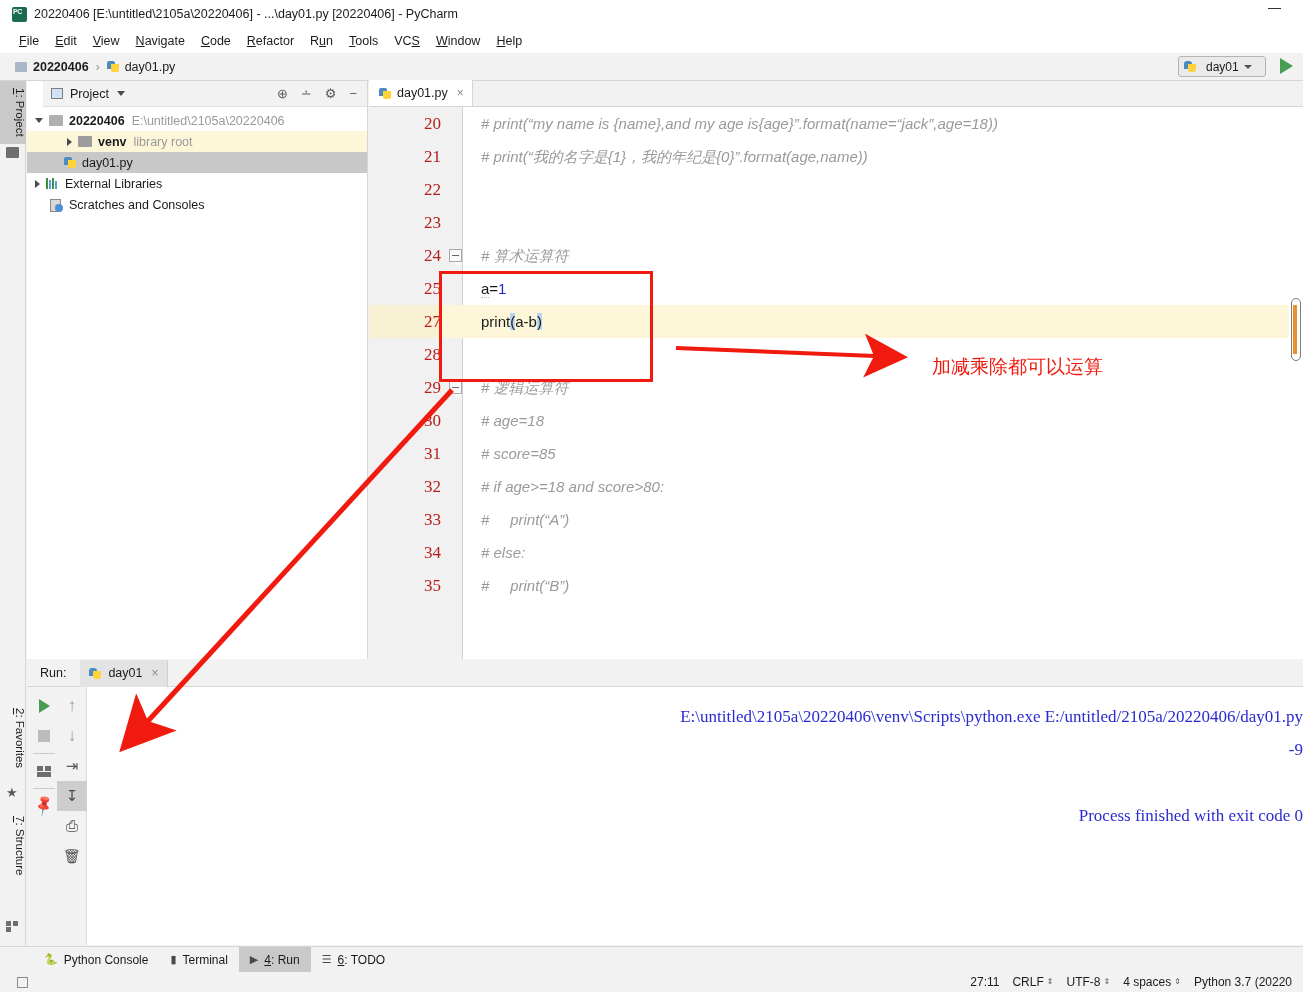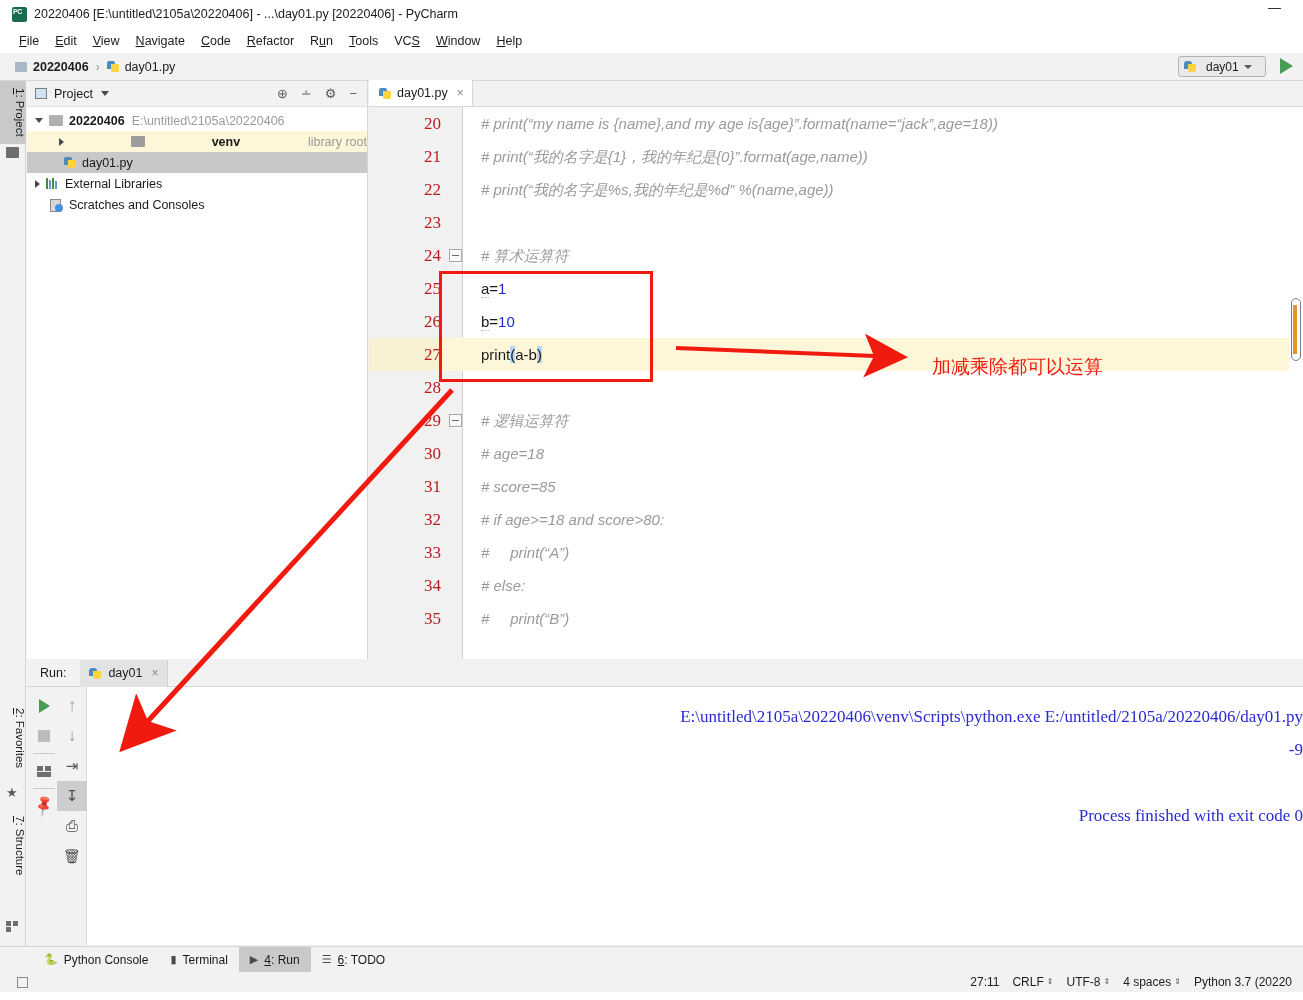--- a/index.html
+++ b/index.html
@@ -46,21 +46,21 @@
   .vt-icon { position:absolute; left:6px; width:13px; height:11px; }
   .icon-folder { background:#6e6e6e; border-radius:1px; }
   .icon-star { color:#5a5a5a; font-size:13px; line-height:11px; }
   .icon-struct { background:
       linear-gradient(#6e6e6e,#6e6e6e) 0 0/5px 5px no-repeat,
       linear-gradient(#6e6e6e,#6e6e6e) 7px 0/5px 5px no-repeat,
       linear-gradient(#6e6e6e,#6e6e6e) 0 6px/5px 5px no-repeat; }
 
   
   .projpanel { position:absolute; left:27px; top:81px; width:341px; height:578px; background:#ffffff; border-right:1px solid #d6d6d6; }
-  .proj-header { height:26px; background:#f2f2f2; border-bottom:1px solid #e0e0e0; display:flex; align-items:center; padding-left:8px; }
+  .proj-header { height:26px; background:#f2f2f2; border-bottom:1px solid #e0e0e0; display:flex; align-items:center; padding-left:8px;margin-left:16px; }
   .proj-sq { width:12px;height:11px;border:1.5px solid #7d7d7d; background:#cfe3f5; margin-right:7px; }
   .proj-title { font-size:12.5px; }
   .proj-tri { width:0;height:0;border-left:4px solid transparent;border-right:4px solid transparent;border-top:5px solid #4a4a4a; margin-left:8px; }
   .proj-tools { margin-left:auto; display:flex; align-items:center; gap:13px; padding-right:10px; color:#5a5a5a; }
   .ptool { font-size:13px; line-height:13px; cursor:pointer; }
   .tree { padding-top:3px; font-size:12.5px; }
   .trow { height:21px; display:flex; align-items:center; padding-left:8px; white-space:nowrap; }
   .trow.sel-yellow { background:#fdf6d8; }
   .trow.sel-gray { background:#c8c8c8; }
   .arrow-r { width:0;height:0;border-top:4px solid transparent;border-bottom:4px solid transparent;border-left:5px solid #4a4a4a; margin-right:6px; }
@@ -207,21 +207,21 @@
       </span>
     </div>
 
     <div class="tree">
       <div class="trow">
         <span class="arrow-d"></span>
         <span class="f-ic"></span>
         <span class="lbl-bold">20220406</span>
         <span class="lbl-dim">E:\untitled\2105a\20220406</span>
       </div>
-      <div class="trow sel-yellow" style="padding-left:32px;justify-content:space-between;">
+      <div class="trow sel-yellow" style="padding-left:40px;">
         <span class="arrow-r"></span>
         <span class="f-ic venv"></span>
         <span class="lbl-bold">venv</span>
         <span class="lbl-dim">library root</span>
       </div>
       <div class="trow sel-gray" style="padding-left:26px;">
         <span class="arrow-sp"></span>
         <span class="pyfile-ic"></span>
         <span>day01.py</span>
       </div>
@@ -255,39 +255,34 @@
         <div class="ln-row">
           <span class="gnum">20</span>
           <span class="ctext cmt"># print(“my name is {name},and my age is{age}”.format(name=“jack”,age=18))</span>
         </div>
         <div class="ln-row">
           <span class="gnum">21</span>
           <span class="ctext cmt"># print(“我的名字是{1}，我的年纪是{0}”.format(age,name))</span>
         </div>
         <div class="ln-row">
           <span class="gnum">22</span>
-          <span class="ctext cmt"># print(“我的名字是%s,我的年纪是%d” %(name,age))</span>
         </div>
         <div class="ln-row">
           <span class="gnum">23</span>
           <span class="ctext"></span>
         </div>
         <div class="ln-row">
           <span class="gnum">24</span>
           <span class="foldmark tip" style="top:10px;"></span>
           <span class="ctext cmt"># 算术运算符</span>
         </div>
 
         <div class="ln-row">
           <span class="gnum">25</span>
           <span class="ctext"><span class="squiggle">a</span><span>=</span><span class="num">1</span></span>
-        </div>
-        <div class="ln-row">
-          <span class="gnum">26</span>
-          <span class="ctext"><span class="squiggle">b</span><span>=</span><span class="num">10</span></span>
         </div>
         <div class="ln-row cur">
           <span class="gnum">27</span>
           <span class="ctext"><span class="fn">print</span><span class="paren-hl">(</span><span>a-b</span><span class="paren-hl">)</span></span>
         </div>
 
         <div class="ln-row">
           <span class="gnum">28</span>
           <span class="ctext"></span>
         </div>

